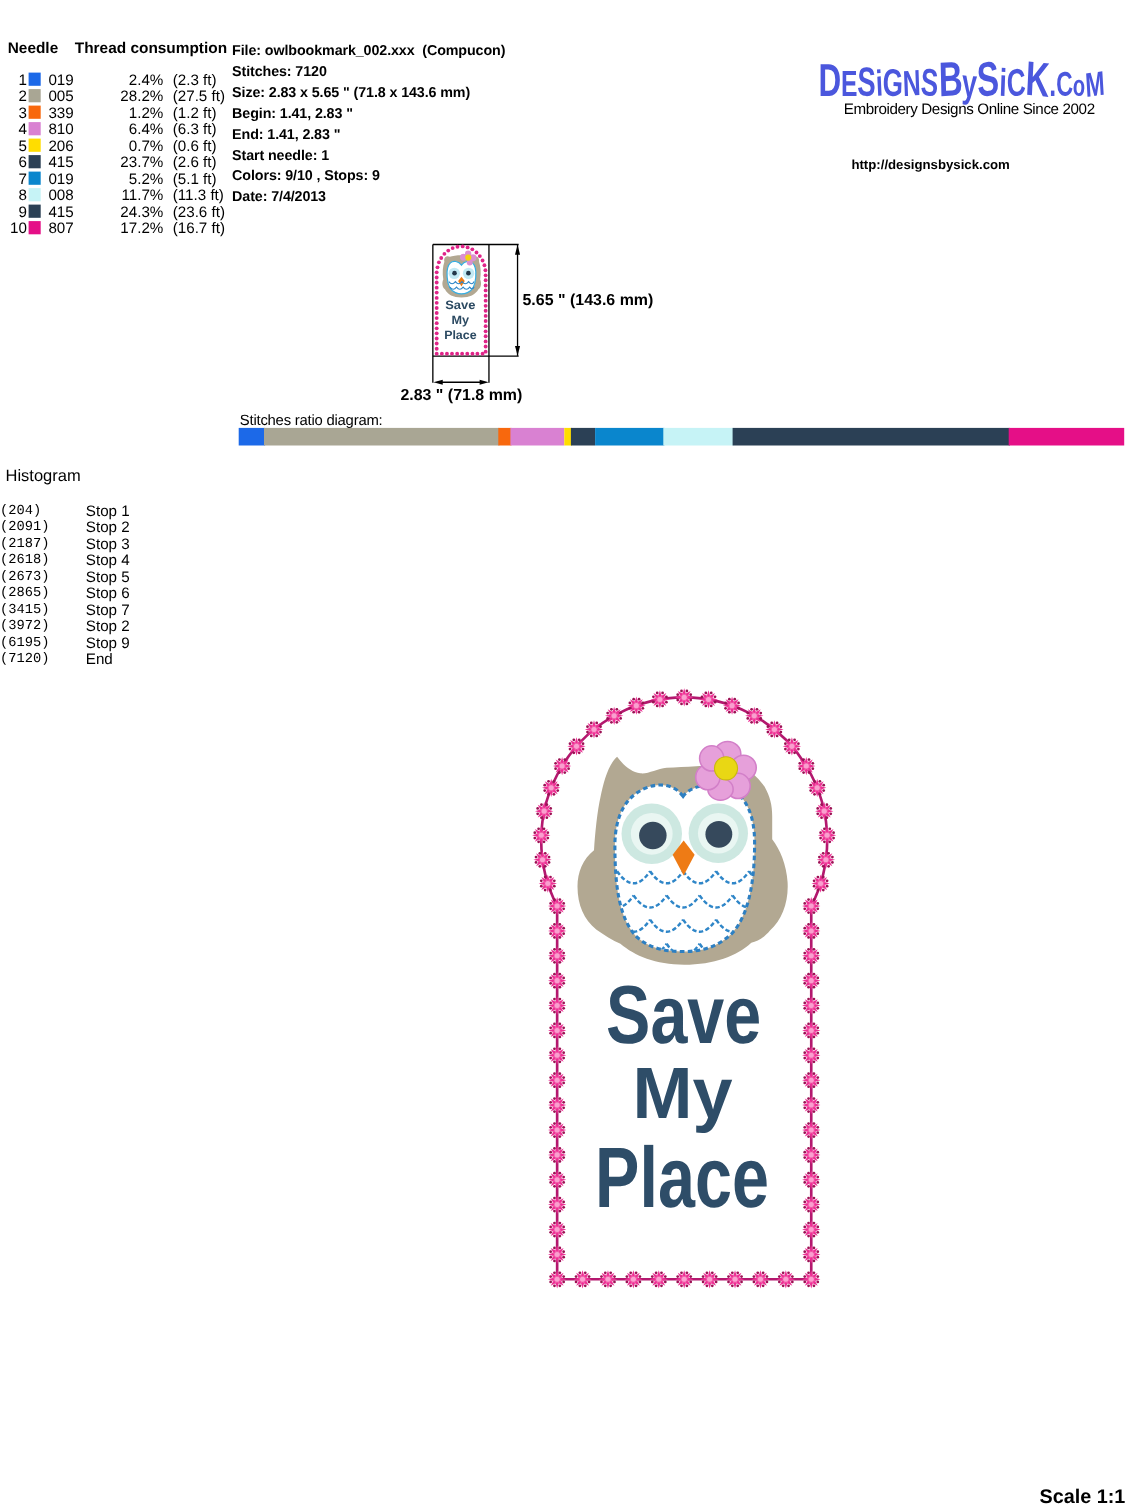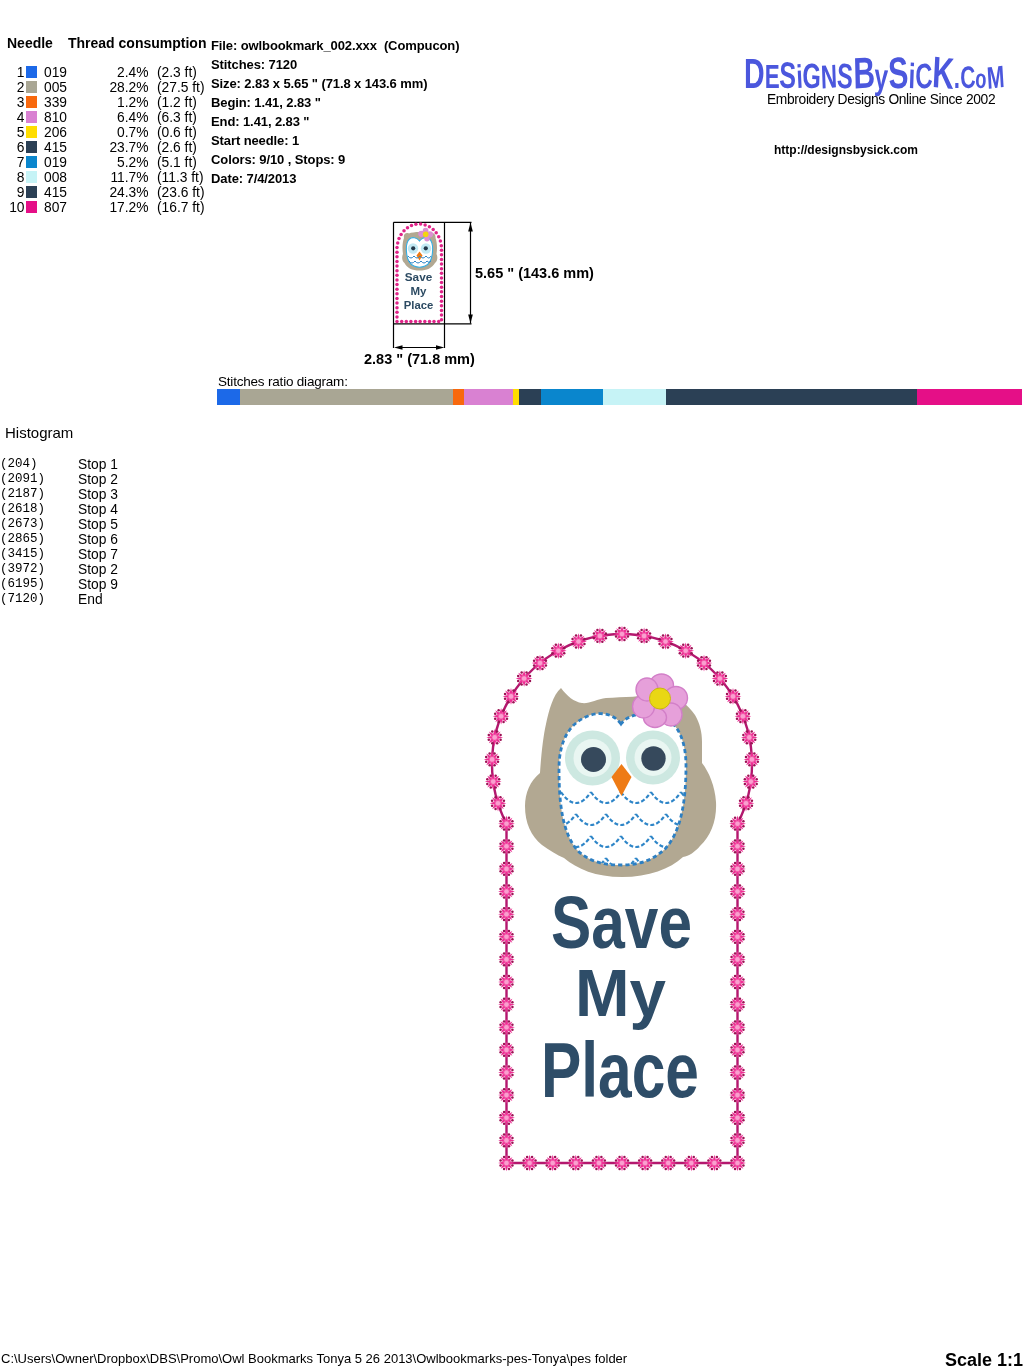--- a/index.html
+++ b/index.html
@@ -163,21 +163,20 @@
     </div>
 <div class="hrow" style="top:576.5px">
       <span class="hnum">(6195)</span>
       <span class="hlab">Stop 9</span>
     </div>
 <div class="hrow" style="top:591.5px">
       <span class="hnum">(7120)</span>
       <span class="hlab">End</span>
     </div>
 
-<div class="abs" style="left:1px;top:1351px;font-size:13px">C:\Users\Owner\Dropbox\DBS\Promo\Owl Bookmarks Tonya 5 26 2013\Owlbookmarks-pes-Tonya\pes folder</div>
 
 <div class="abs b" style="right:1px;top:1350px;font-size:18px">Scale 1:1</div>
 
 <svg class="abs" style="left:0;top:0" width="1024" height="1370" viewBox="0 0 1024 1370">
 <defs>
 <g id="bf">
           <path d="M 8.30 0.00 L 3.51 1.45 L 5.87 5.87 L 1.45 3.51 L 0.00 8.30 L -1.45 3.51 L -5.87 5.87 L -3.51 1.45 L -8.30 0.00 L -3.51 -1.45 L -5.87 -5.87 L -1.45 -3.51 L -0.00 -8.30 L 1.45 -3.51 L 5.87 -5.87 L 3.51 -1.45 Z" fill="#ee2f95"></path>
           <path d="M 4.80 1.99 L 1.84 1.84 L 1.99 4.80 L 0.00 2.60 L -1.99 4.80 L -1.84 1.84 L -4.80 1.99 L -2.60 0.00 L -4.80 -1.99 L -1.84 -1.84 L -1.99 -4.80 L -0.00 -2.60 L 1.99 -4.80 L 1.84 -1.84 L 4.80 -1.99 L 2.60 -0.00 Z" fill="#f25da9"></path>
           <circle cx="5.91" cy="2.45" r="1.25" fill="#9c1254"></circle>
           <circle cx="2.45" cy="5.91" r="1.25" fill="#9c1254"></circle>

